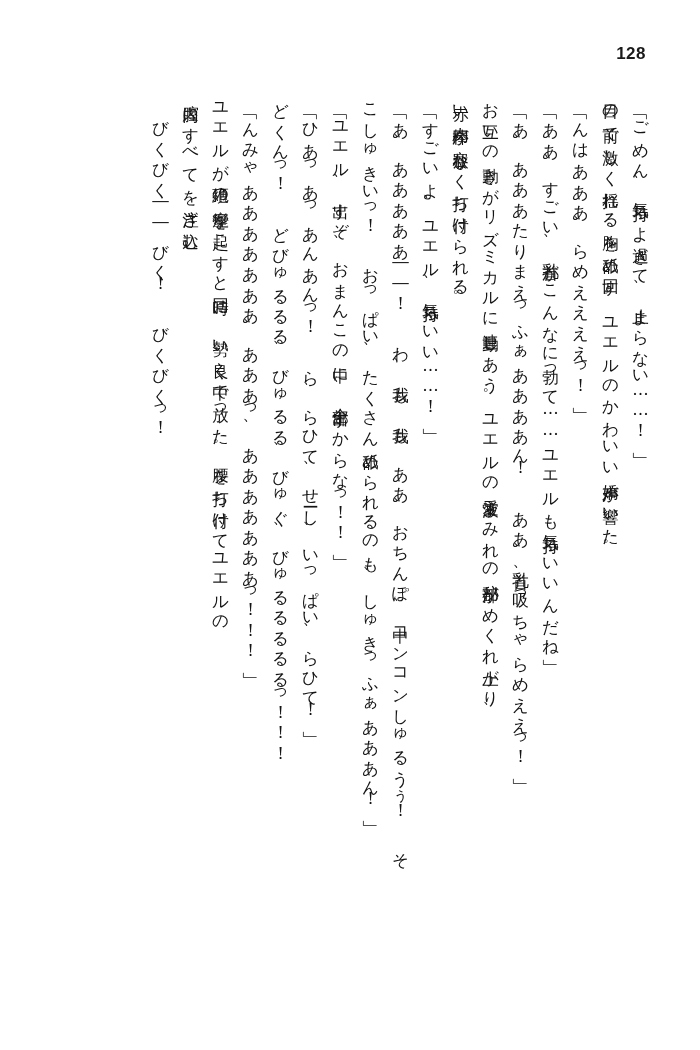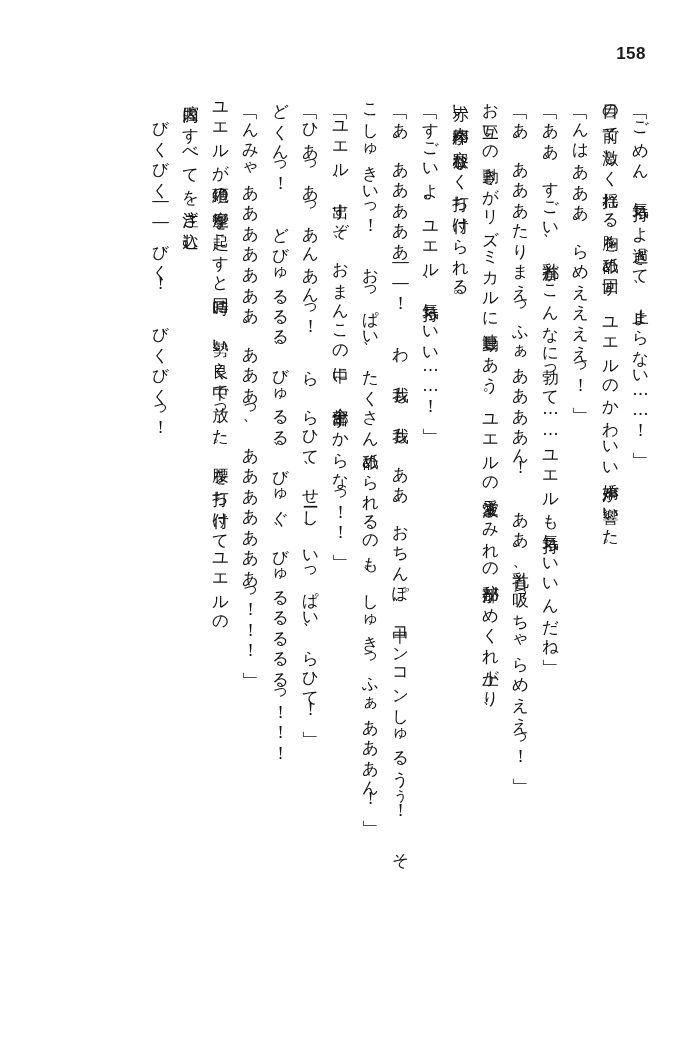--- a/index.html
+++ b/index.html
@@ -60,21 +60,21 @@
   .vline.indent {
     padding-top: 17px;
     box-sizing: border-box;
   }
 </style>
 </head>
 <body>
 
 <div class="page">
 
-  <div class="page-number">158</div>
+  <div class="page-number">128</div>
 
   <div class="text-body">
     <div class="vline indent">「ごめん、気持ちよ過ぎて、止まらない……!」</div>
     <div class="vline">目の前で激しく揺れる胸を舐め回す。ユエルのかわいい嬌声が響いた。</div>
     <div class="vline indent">「んはあああ、らめええええっ!」</div>
     <div class="vline indent">「ああ、すごい、乳首がこんなに勃って……ユエルも気持ちいいんだね」</div>
     <div class="vline indent">「あ、あああたりまえっふぁああああん! ああ、乳首、吸っちゃらめええっ!」</div>
     <div class="vline">お互いの動きがリズミカルに連動しあう。ユエルの愛液まみれの秘部がめくれ上がり、</div>
     <div class="vline">赤い肉棒が容赦なく打ち付けられる。</div>
     <div class="vline indent">「すごいよ、ユエル、気持ちいい……!」</div>

